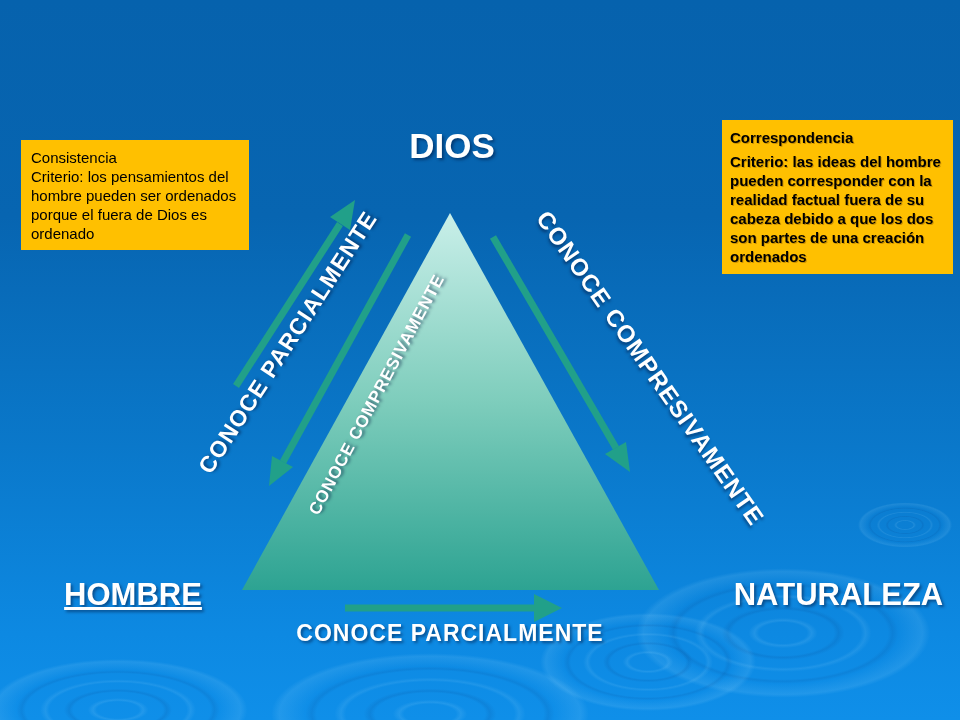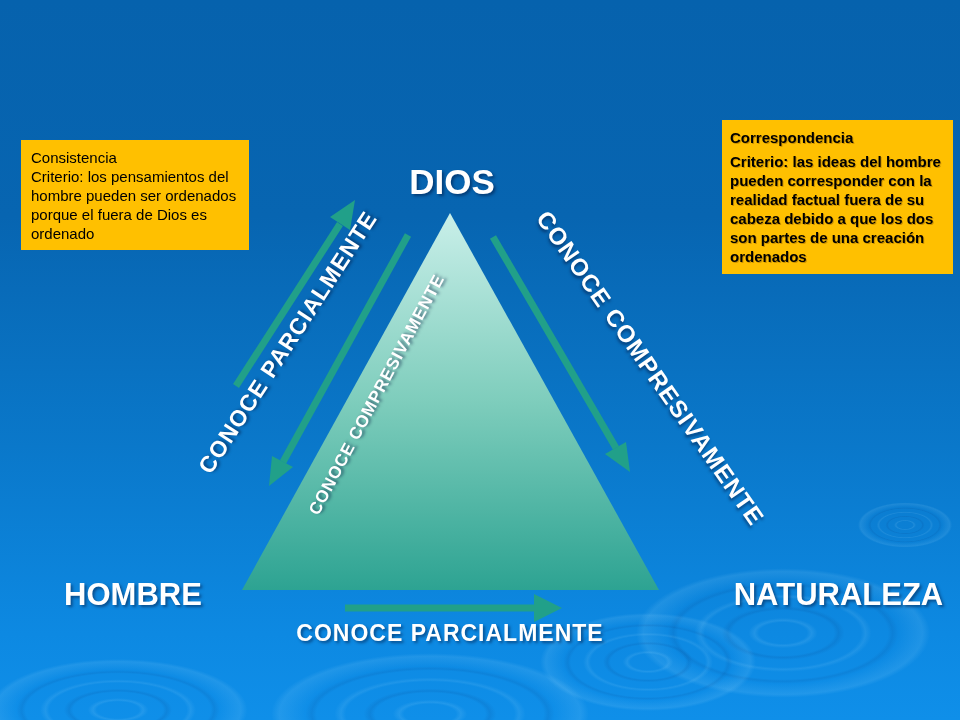--- a/index.html
+++ b/index.html
@@ -27,22 +27,22 @@
   .r3 { left: 268px; top: 652px; width: 324px; height: 124px; }
   .r4 { left: 857px; top: 502px; width: 96px;  height: 46px;  }
   .r5 { left: -14px; top: 658px; width: 264px; height: 104px; }
 
   svg.diagram { position: absolute; left: 0; top: 0; }
 
   .node-label {
     position: absolute; color: #fff; font-weight: 700; text-align: center;
     white-space: nowrap; text-shadow: 2px 2px 3px rgba(0,20,60,0.5);
   }
-  .dios       { left: 352px; top: 126px; width: 200px; font-size: 35px; margin-top: 36px; }
-  .hombre     { left: 33px;  top: 577px; width: 200px; font-size: 31px; }
+  .dios       { left: 352px; top: 126px; width: 200px; font-size: 35px; }
+  .hombre     { left: 33px;  top: 577px; width: 200px; font-size: 31px; text-decoration: underline; }
   .naturaleza { left: 693px; top: 577px; width: 225px; font-size: 31px; margin-left: 33px; }
 
   .edge-label {
     position: absolute; color: #fff; font-weight: 700; text-align: center;
     white-space: nowrap; text-shadow: 2px 2px 3px rgba(0,20,60,0.5);
   }
   .left-outer  { left: 133px; top: 329px; width: 310px; font-size: 23px;
                  letter-spacing: 1px; transform: rotate(-57deg); }
   .left-inner  { left: 242px; top: 385px; width: 270px; font-size: 17px;
                  letter-spacing: 0.8px; transform: rotate(-62deg); }

